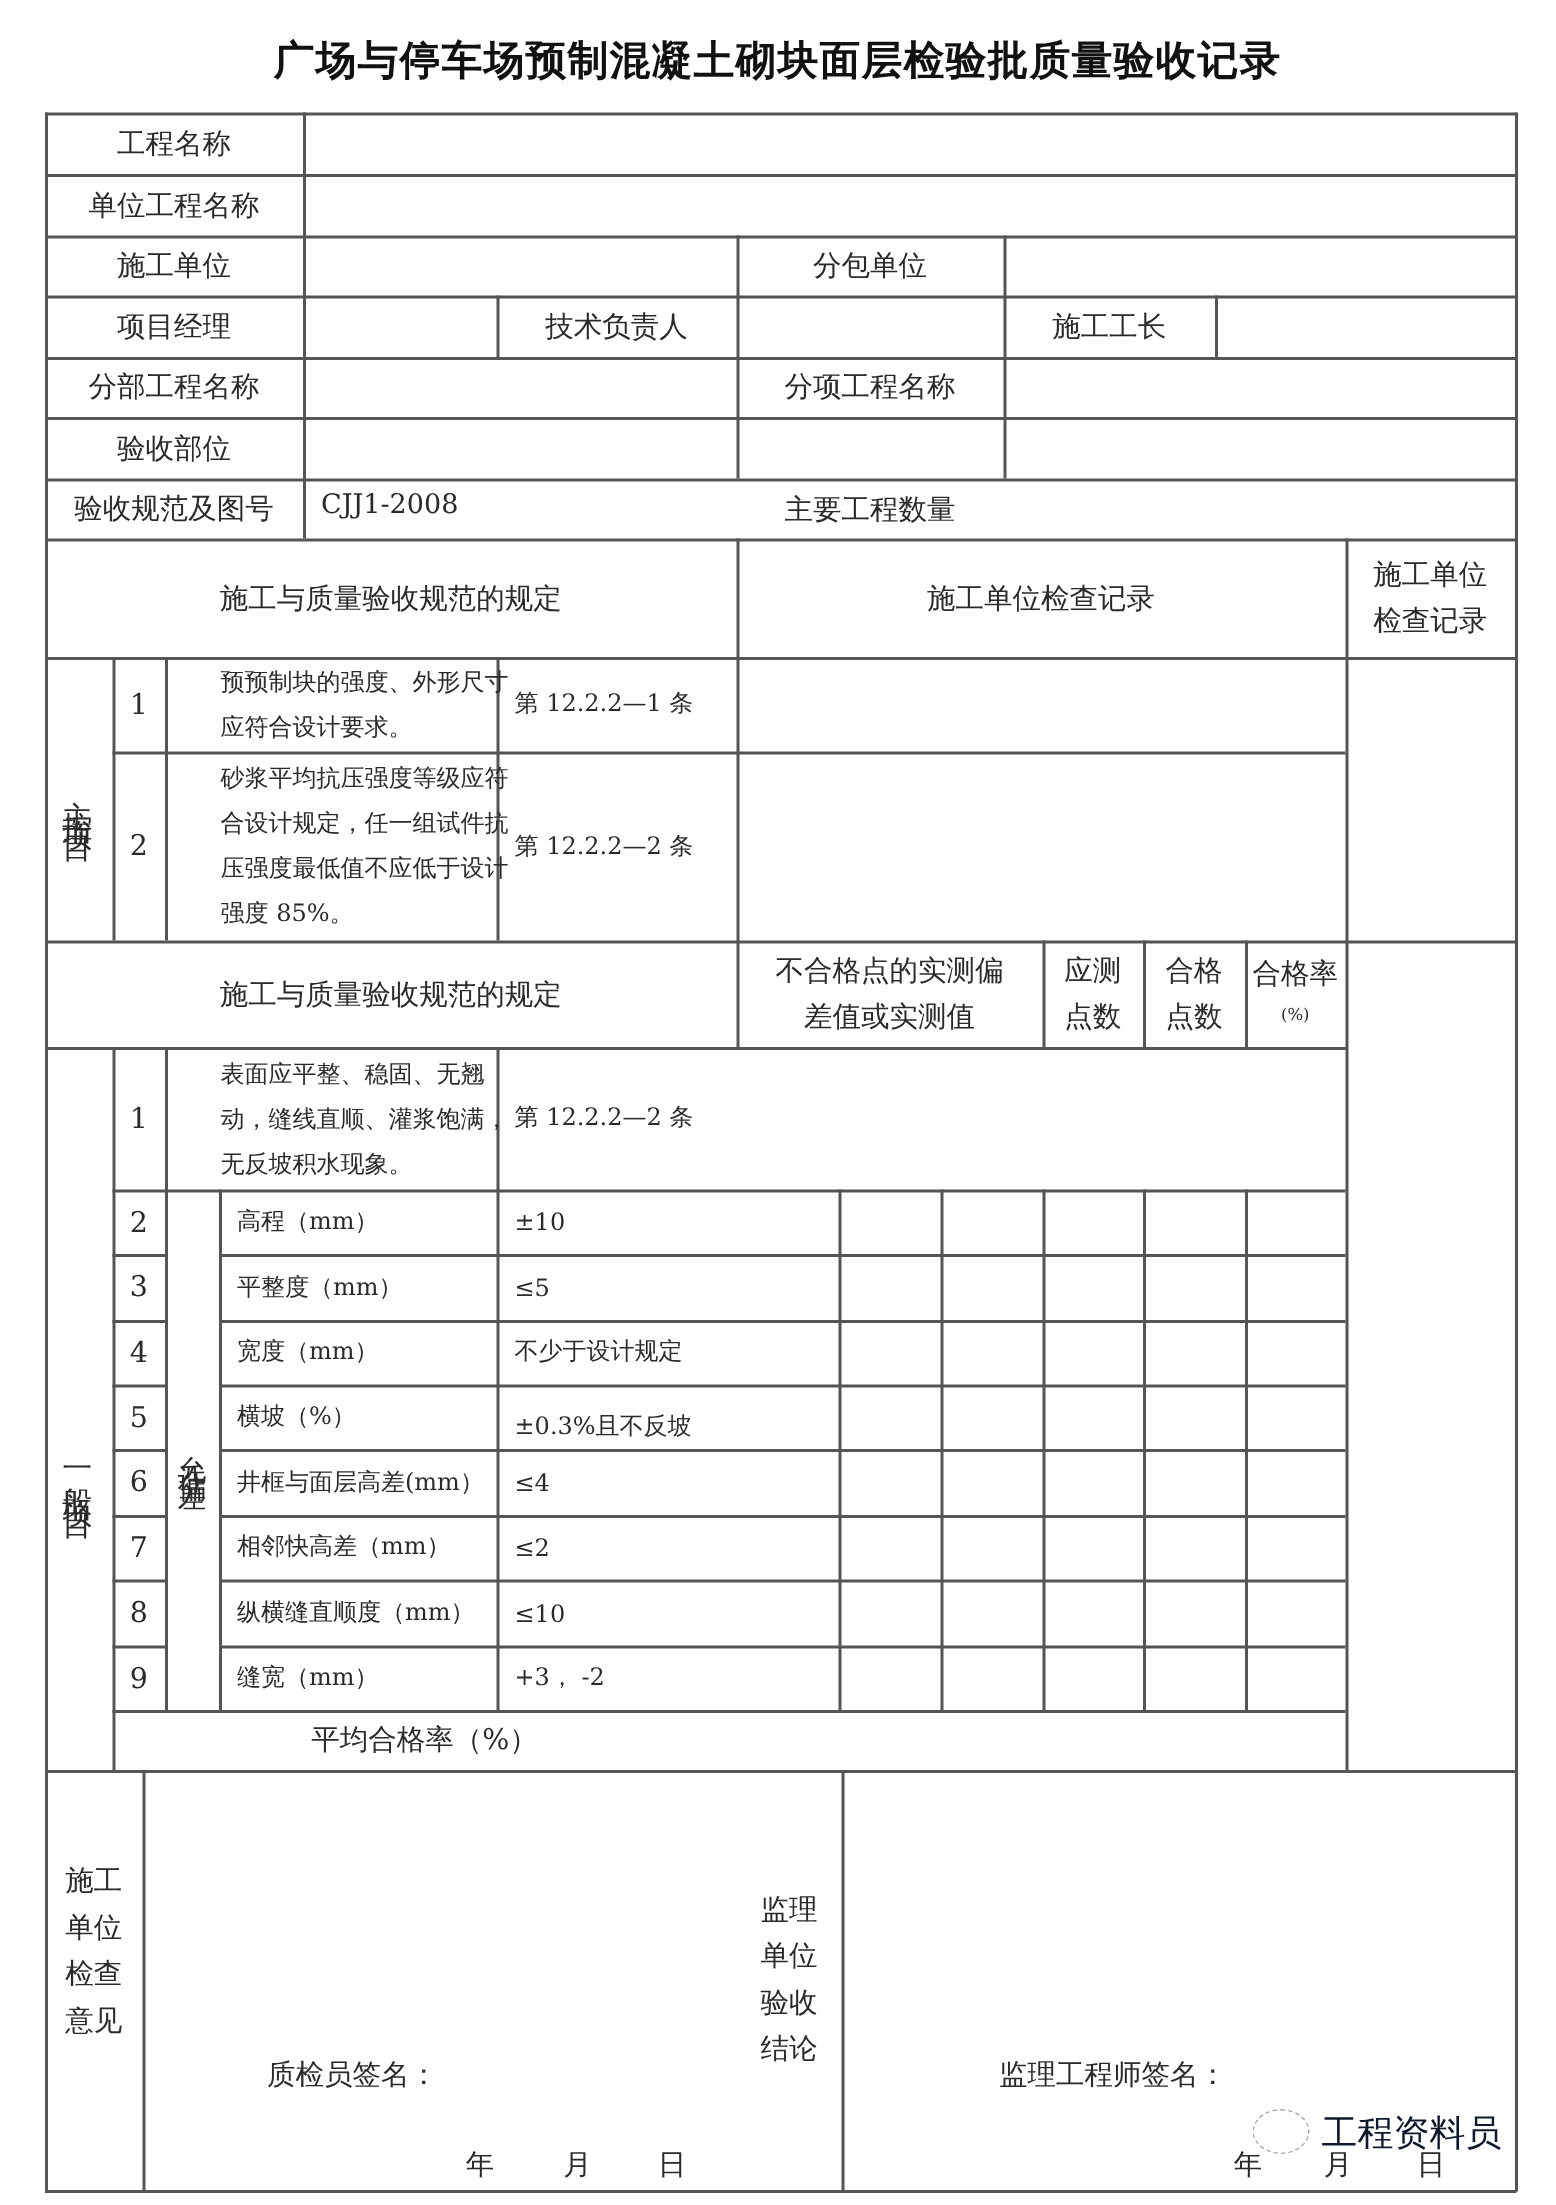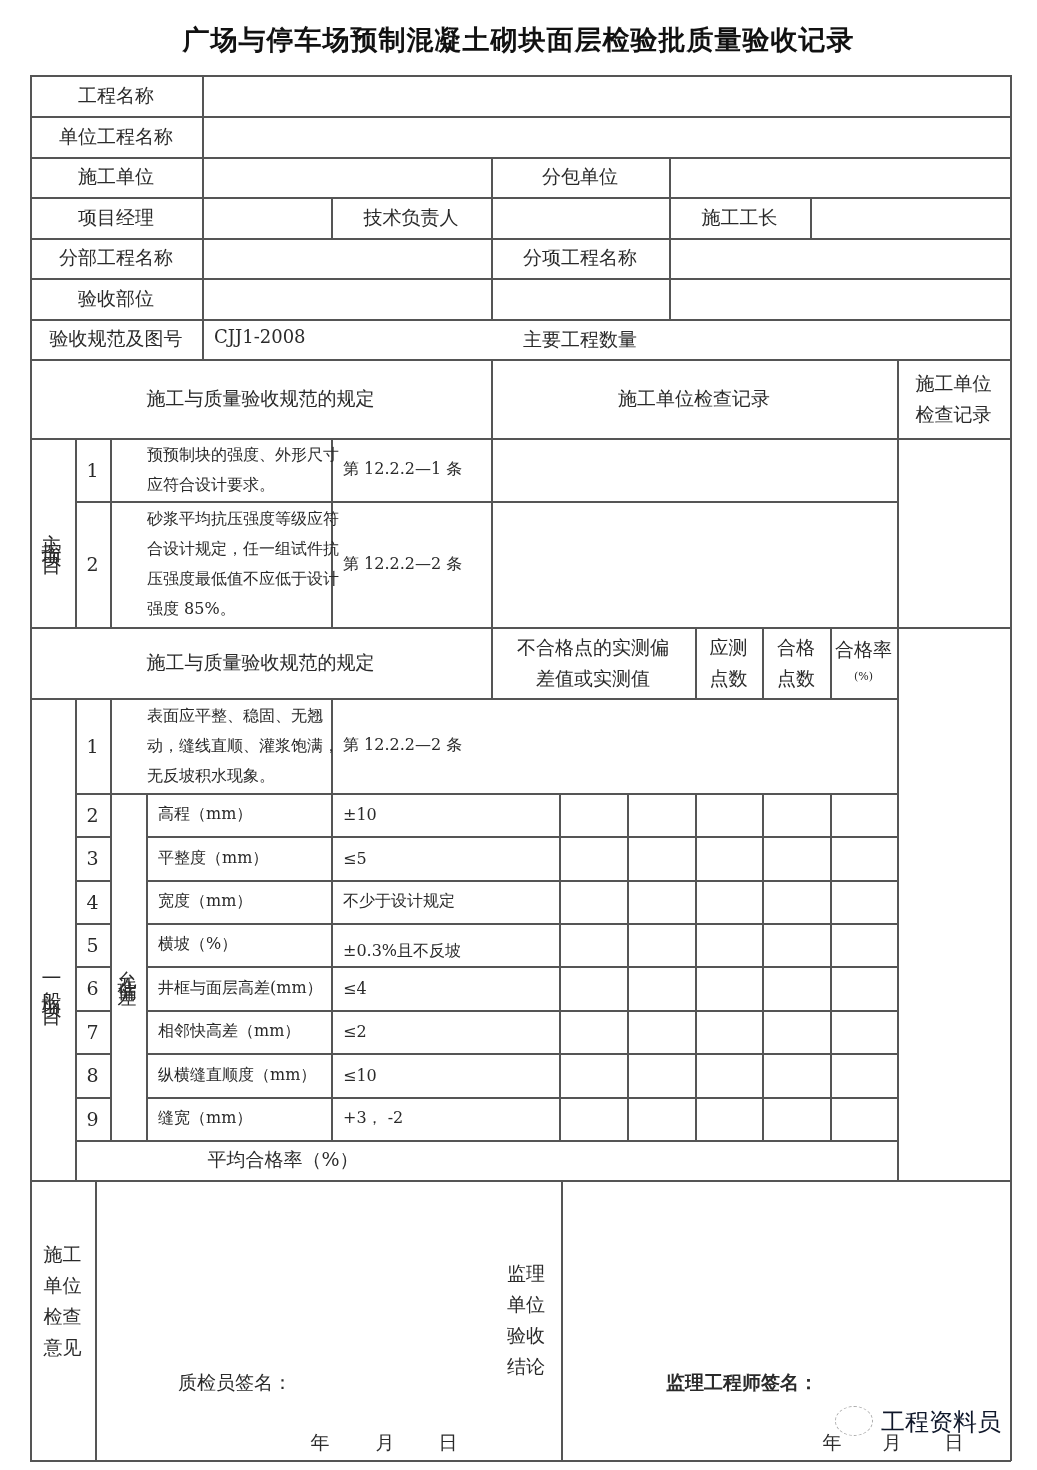--- a/index.html
+++ b/index.html
@@ -200,21 +200,21 @@
 
 <div class="box" style="left:30px;top:1180px;width:65px;height:241px;padding:0 12px;line-height:31px;">施工单位检查意见</div>
 <div class="box" style="left:95px;top:1180px;width:396px;height:280px;"></div>
 <div class="box" style="left:178px;top:1368px;width:140px;height:30px;justify-content:flex-start;">质检员签名：</div>
 <div class="box" style="left:310px;top:1428px;width:20px;height:30px;">年</div>
 <div class="box" style="left:375px;top:1428px;width:20px;height:30px;">月</div>
 <div class="box" style="left:438px;top:1428px;width:20px;height:30px;">日</div>
 
 <div class="box" style="left:491px;top:1180px;width:70px;height:280px;padding:0 14px;line-height:31px;">监理单位验收结论</div>
 <div class="box" style="left:561px;top:1180px;width:449px;height:280px;"></div>
-<div class="box" style="left:666px;top:1368px;width:180px;height:30px;justify-content:flex-start;font-weight:bold;">监理工程师签名：</div>
+<div class="box" style="left:666px;top:1368px;width:180px;height:30px;justify-content:flex-start;">监理工程师签名：</div>
 <div class="box" style="left:822px;top:1428px;width:20px;height:30px;">年</div>
 <div class="box" style="left:882px;top:1428px;width:20px;height:30px;">月</div>
 <div class="box" style="left:944px;top:1428px;width:20px;height:30px;">日</div>
 
 <div class="watermark">
   <span class="wm-icon"></span>
   <span>工程资料员</span>
 </div>
 
 </body></html>

